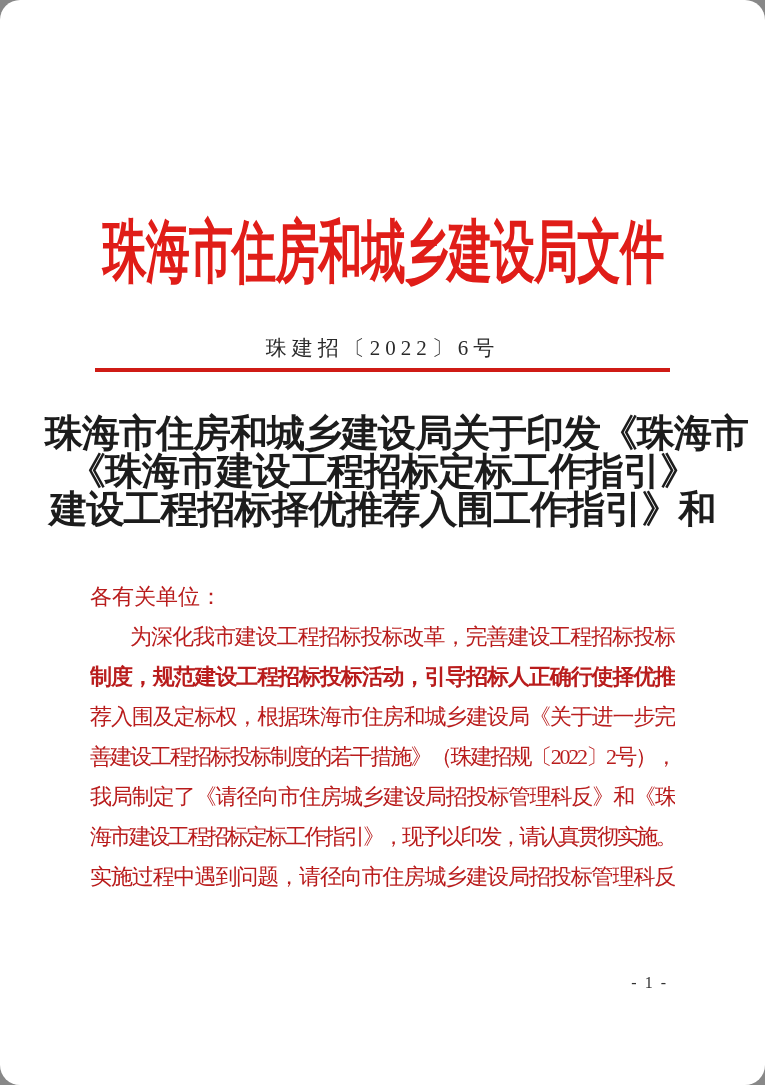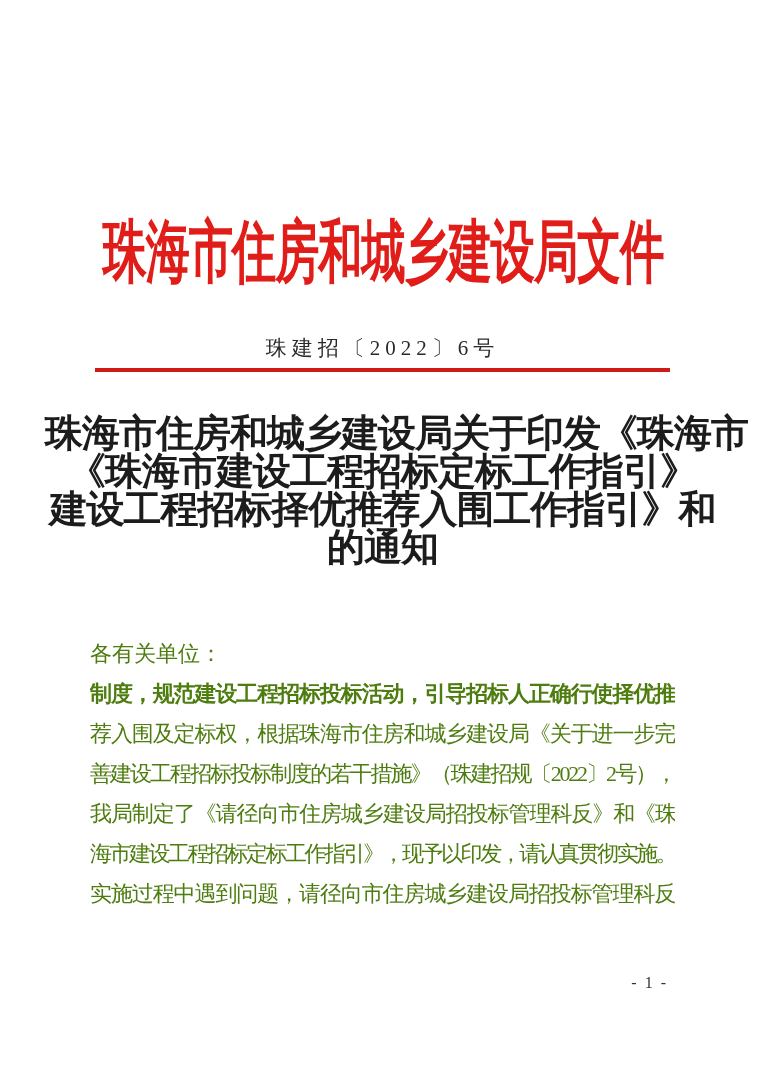--- a/index.html
+++ b/index.html
@@ -8,20 +8,21 @@
     background: #888;
   }
   .page {
     position: relative;
     width: 765px;
     height: 1085px;
     margin: 0 auto;
     background: #ffffff;
     font-family: "Liberation Serif", "DejaVu Serif", serif;
     overflow: hidden;
+    border-radius: 20px;
   }
   
   .agency-title-wrap {
     position: absolute;
     top: 210px;
     left: 0;
     width: 765px;
     height: 84px;
     display: flex;
     align-items: center;
@@ -70,25 +71,25 @@
     line-height: 38px;
     letter-spacing: -1px;
     color: #1c1c1c;
   }
   .doc-title .title-line {
     white-space: nowrap;
   }
   
   .body-block {
     position: absolute;
-    top: 634px;
+    top: 577px;
     left: 90px;
     width: 585px;
     font-size: 22px;
-    color: #4d7c0f;
+    color: #b91c1c;
   }
   .salutation {
     height: 40px;
     line-height: 40px;
     text-align: left;
     white-space: nowrap;
   }
   .jline {
     height: 40px;
     line-height: 40px;
@@ -121,25 +122,25 @@
   </div>
 
   <div class="doc-number">珠建招〔2022〕6号</div>
 
   <div class="red-divider"></div>
 
   <div class="doc-title">
     <div class="title-line">珠海市住房和城乡建设局关于印发《珠海市</div>
     <div class="title-line">《珠海市建设工程招标定标工作指引》</div>
     <div class="title-line">建设工程招标择优推荐入围工作指引》和</div>
-    <div class="title-line">的通知</div>
   </div>
 
   <div class="body-block">
     <div class="salutation">各有关单位：</div>
+    <div class="jline indent" style="letter-spacing: -1.23846px;">为深化我市建设工程招标投标改革，完善建设工程招标投标</div>
     <div class="jline" style="letter-spacing: -1.30714px; font-weight: bold;">制度，规范建设工程招标投标活动，引导招标人正确行使择优推</div>
     <div class="jline" style="letter-spacing: -1.30714px;">荐入围及定标权，根据珠海市住房和城乡建设局《关于进一步完</div>
     <div class="jline" style="letter-spacing: -2.2px;">善建设工程招标投标制度的若干措施》（珠建招规〔2022〕2号），</div>
     <div class="jline" style="letter-spacing: -2.02759px;">我局制定了《请径向市住房城乡建设局招投标管理科反》和《珠</div>
     <div class="jline" style="letter-spacing: -2.7px;">海市建设工程招标定标工作指引》，现予以印发，请认真贯彻实施。</div>
     <div class="jline" style="letter-spacing: -1.30714px; font-family: Liberation Serif, serif;">实施过程中遇到问题，请径向市住房城乡建设局招投标管理科反</div>
   </div>
 
   <div class="page-number">- 1 -</div>
 

